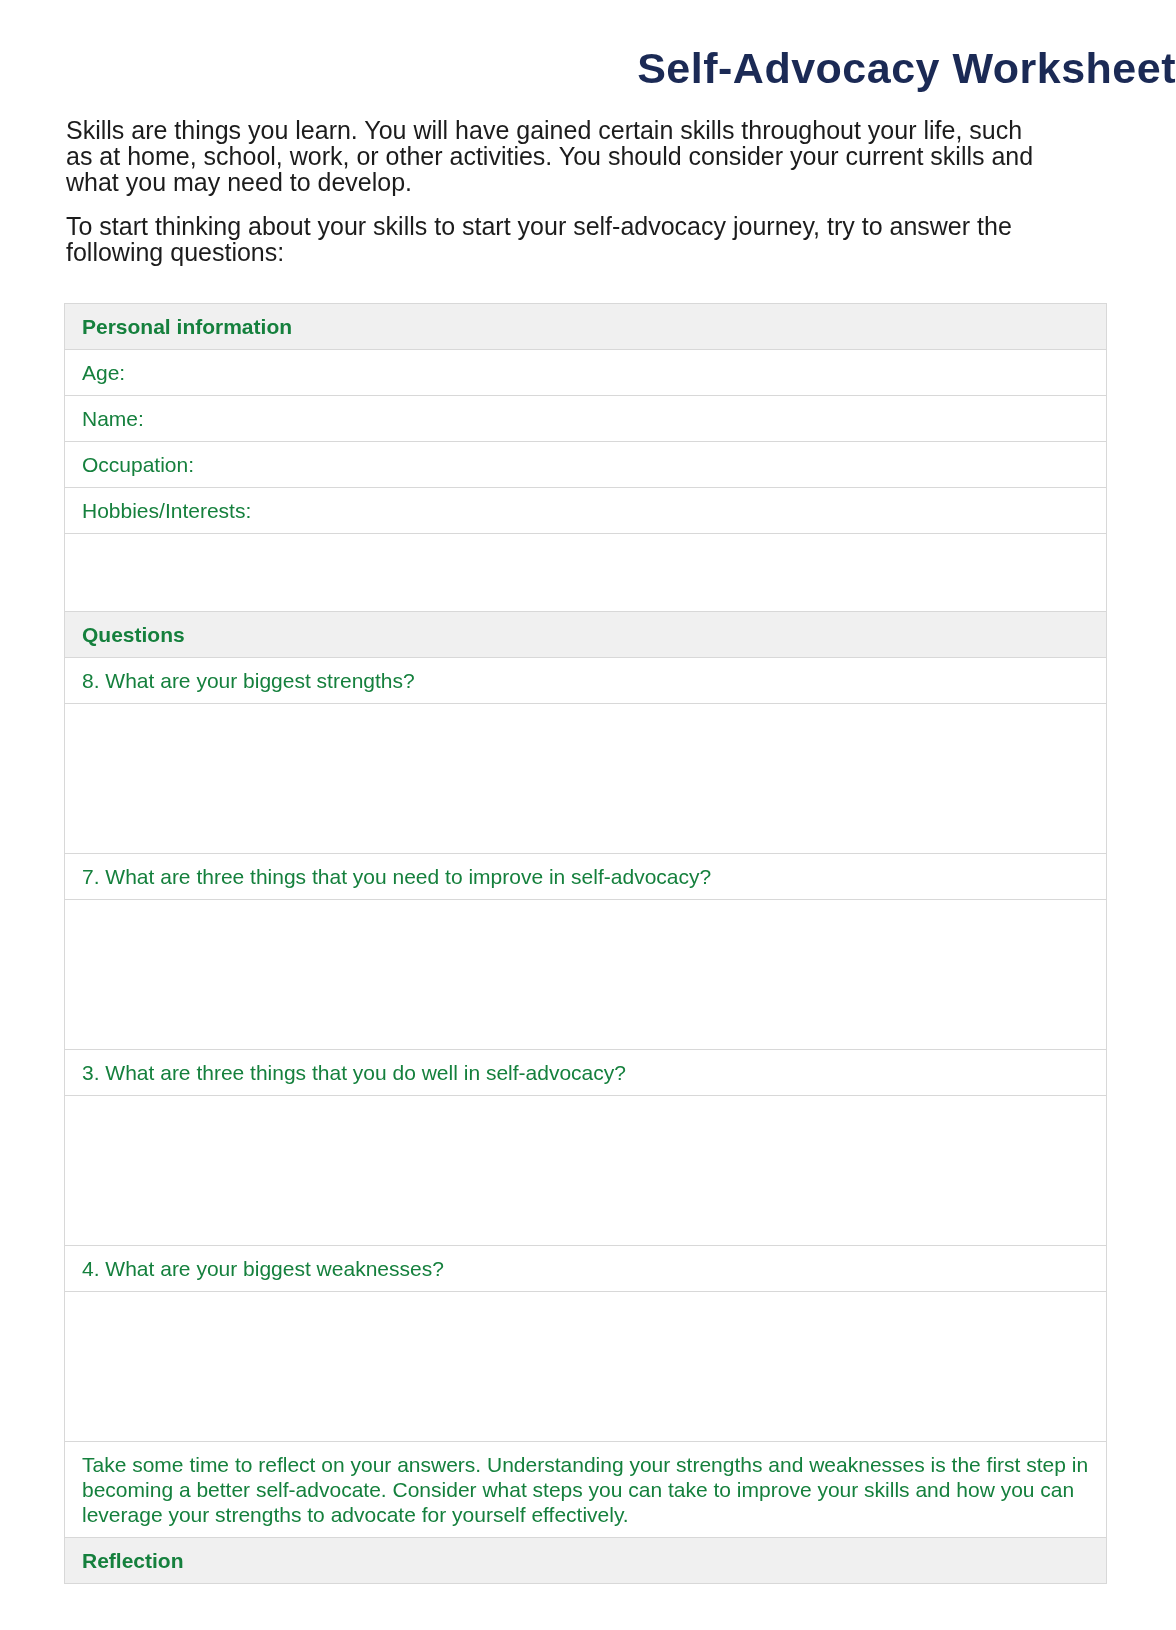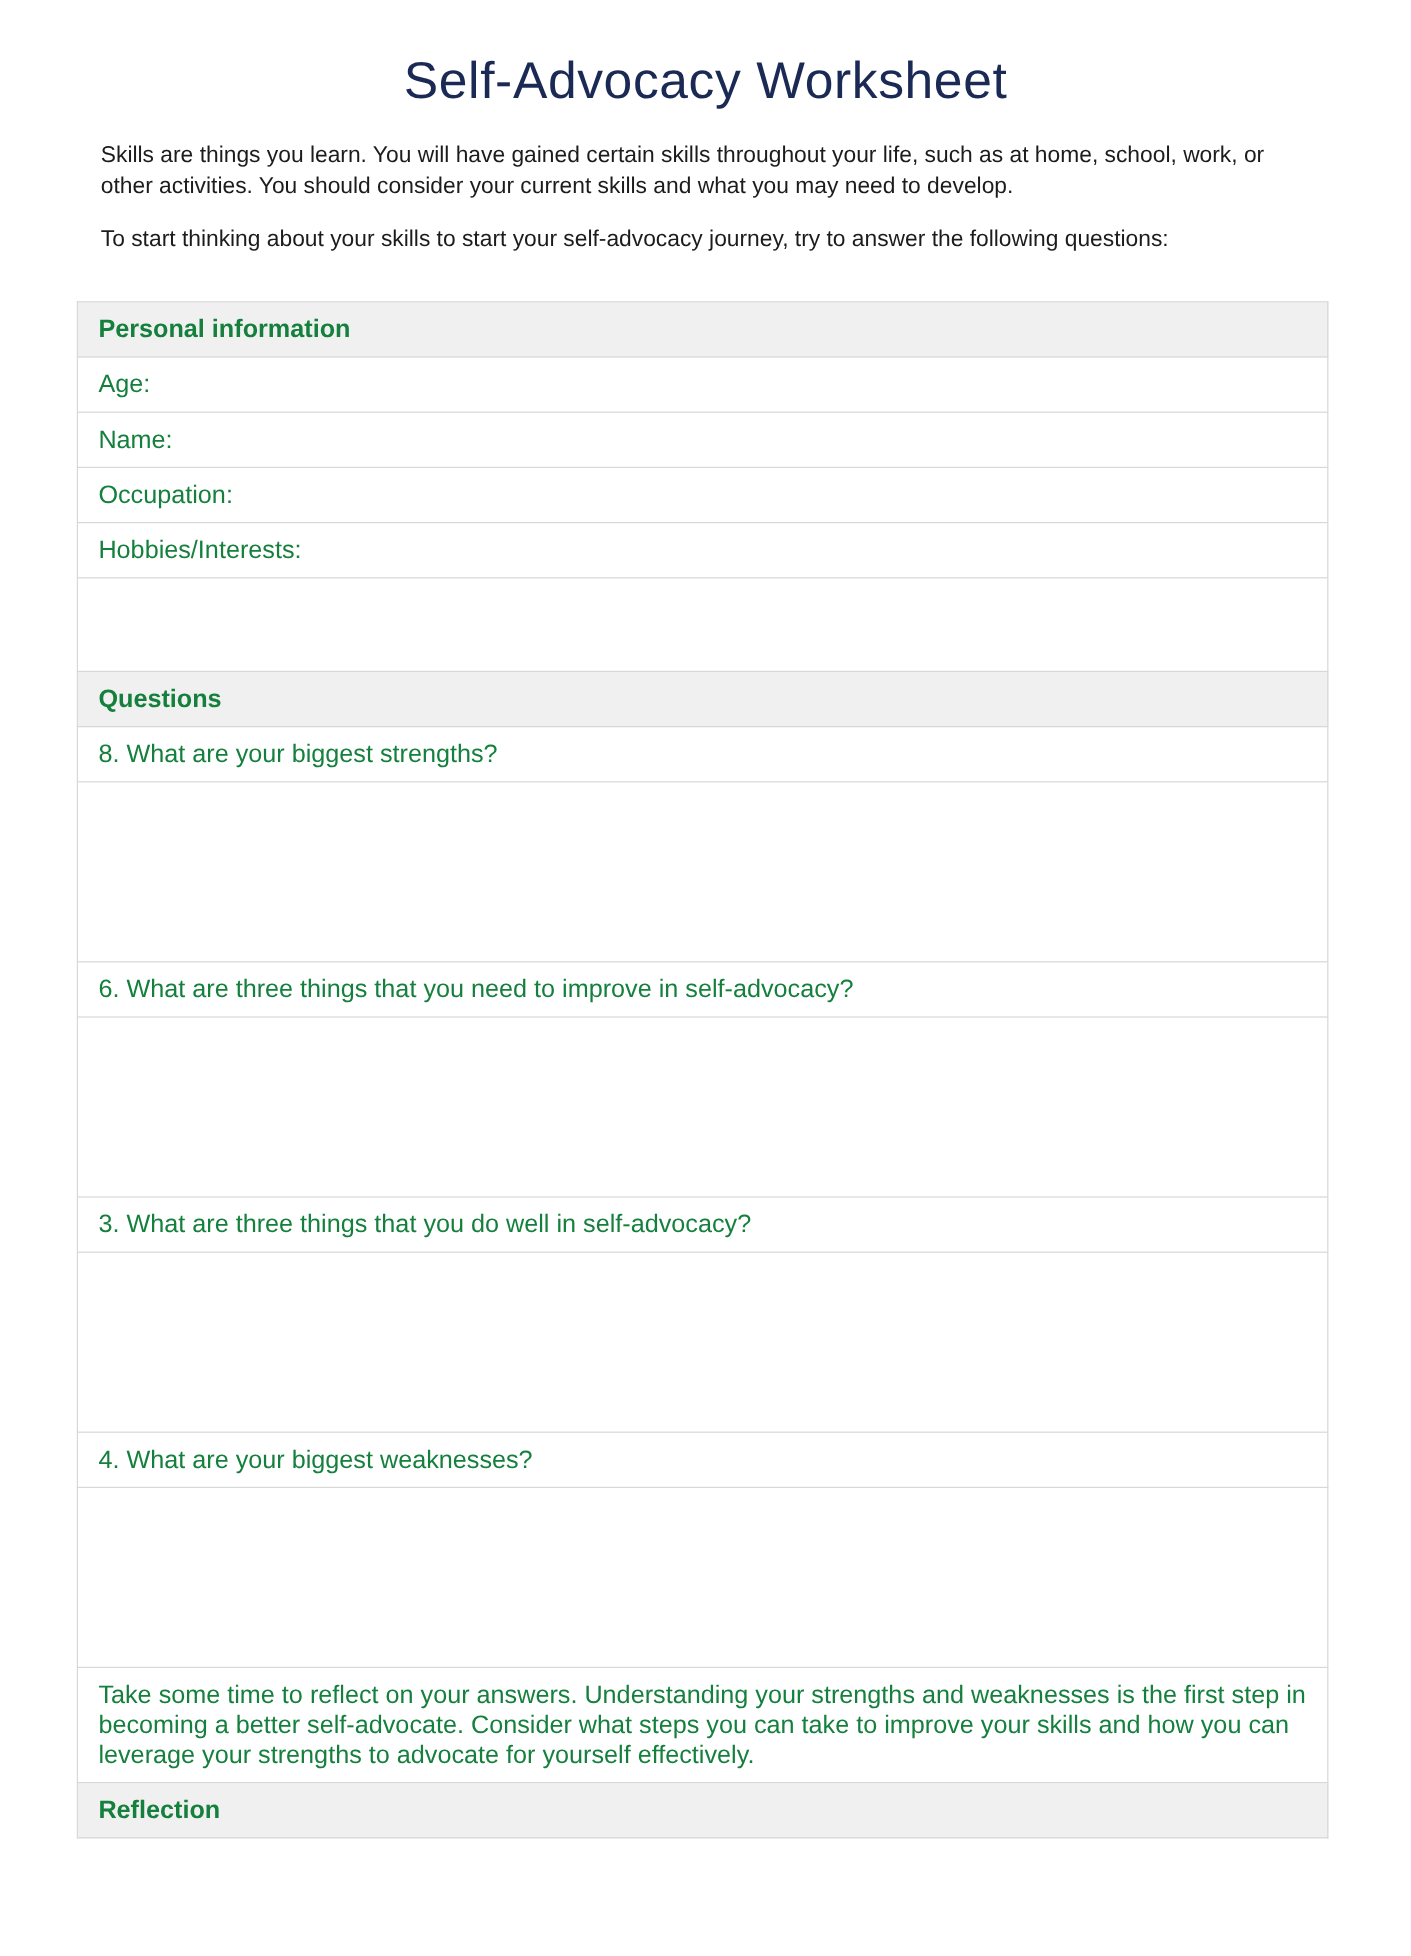--- a/index.html
+++ b/index.html
@@ -8,30 +8,30 @@
     background: #ffffff;
     width: 1176px;
   }
   body {
     min-height: 1630px;
     font-family: "Liberation Sans", sans-serif;
     color: #1f1f1f;
   }
   h1.page-title {
     margin: 44px 0 24px 0;
-    text-align: center;
+    text-align: right;
     font-size: 43px;
-    font-weight: normal;
+    font-weight: bold;
     color: #1b2a55;
     letter-spacing: 0.5px;
   }
   p.intro {
-    margin: 0 90px 8px 84px;
+    margin: 0 90px 8px 66px;
     max-width: 972px;
-    font-size: 19px;
+    font-size: 25px;
     line-height: 26px;
     color: #1c1c1c;
   }
   p.intro + p.intro { margin-top: 18px; }
   table.ws {
     margin: 38px 0 0 64px;
     width: 1043px;
     border-collapse: collapse;
     table-layout: fixed;
   }
@@ -89,21 +89,21 @@
     <tr>
       <td class="hdr">Questions</td>
     </tr>
     <tr>
       <td>8. What are your biggest strengths?</td>
     </tr>
     <tr>
       <td class="answer"></td>
     </tr>
     <tr>
-      <td>6. What are three things that you need to improve in self-advocacy?</td>
+      <td>7. What are three things that you need to improve in self-advocacy?</td>
     </tr>
     <tr>
       <td class="answer"></td>
     </tr>
     <tr>
       <td>3. What are three things that you do well in self-advocacy?</td>
     </tr>
     <tr>
       <td class="answer"></td>
     </tr>

